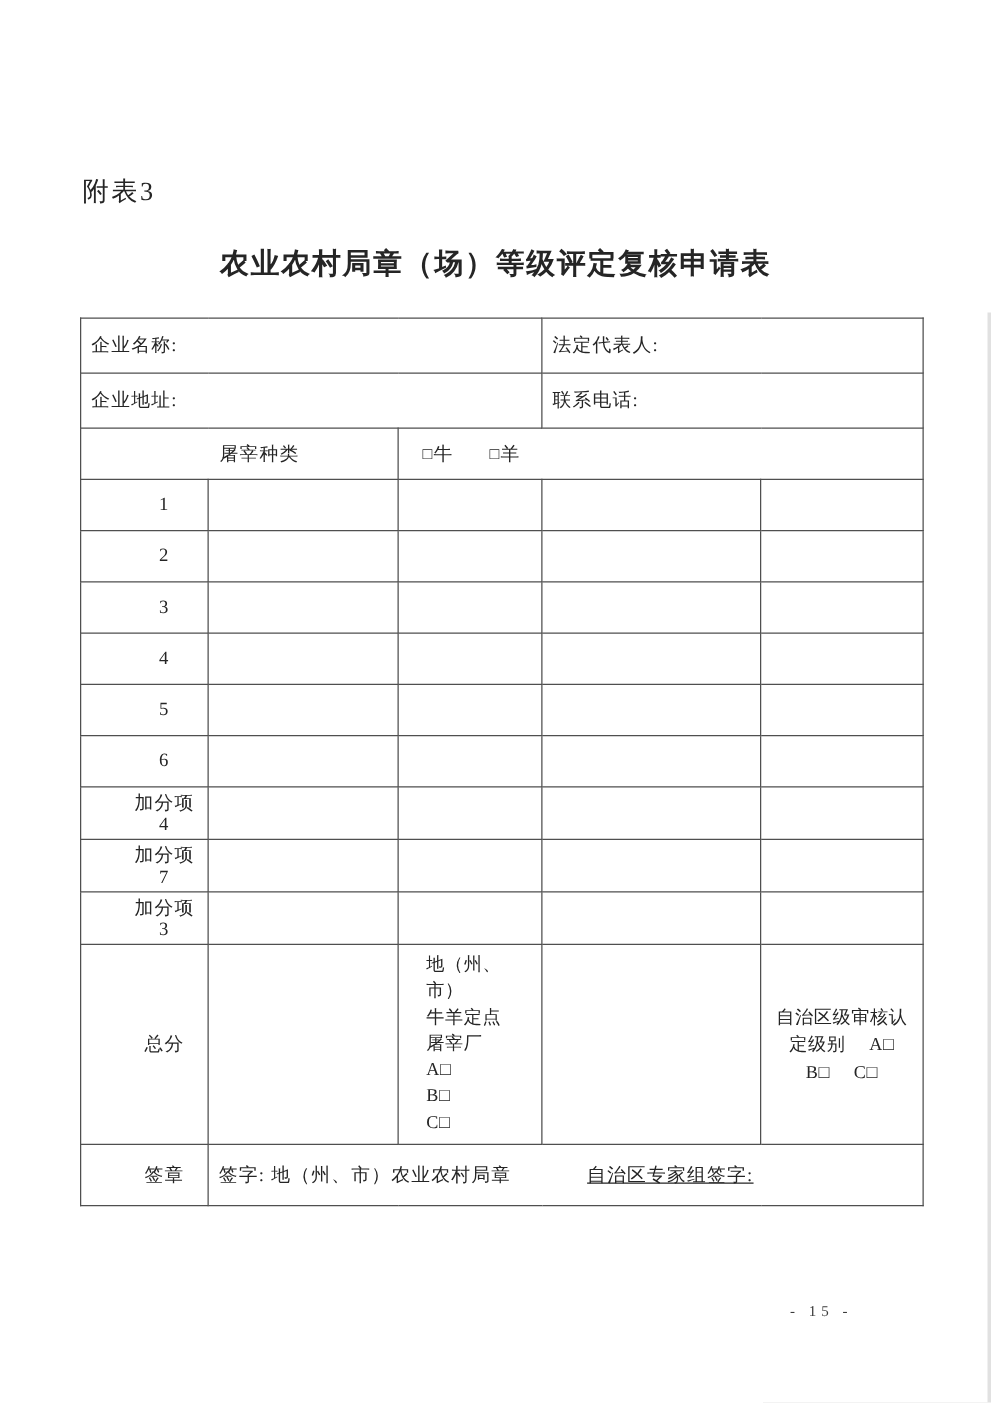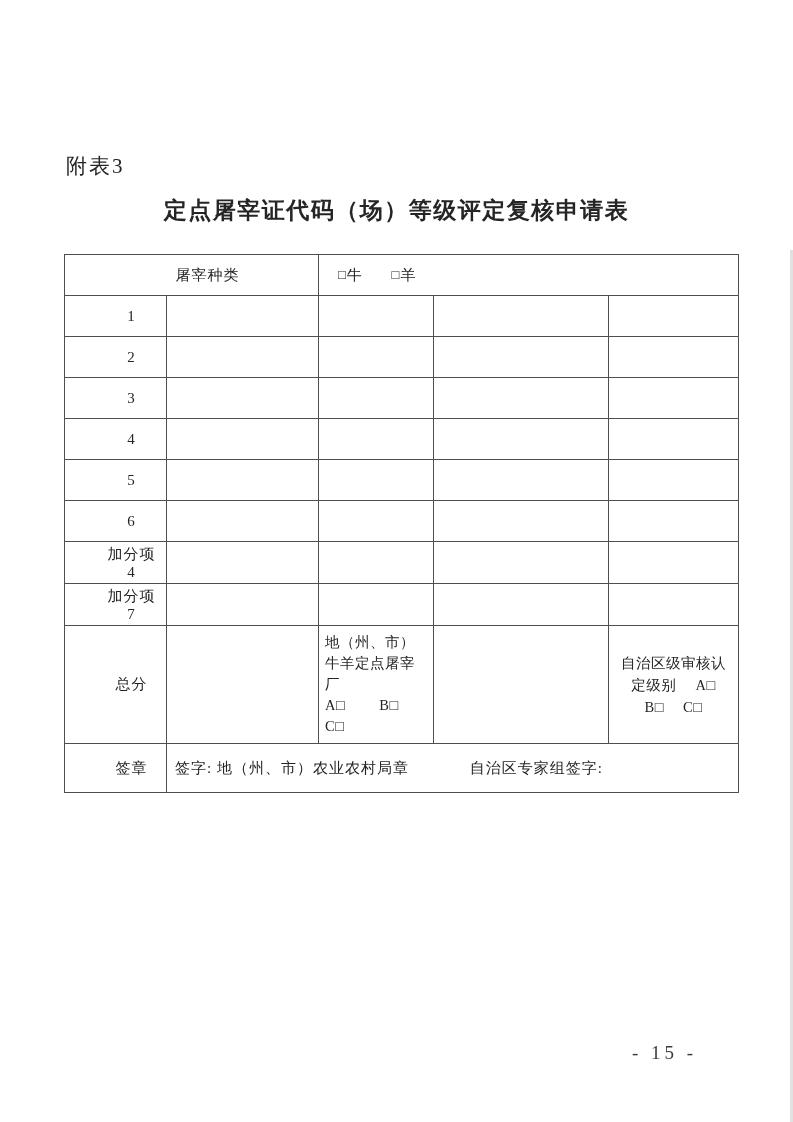--- a/index.html
+++ b/index.html
@@ -24,21 +24,20 @@
     width: 3px;
     background: #c9c9c9;
     opacity: .55;
   }
   .appendix {
     position: absolute;
     left: 66px;
     top: 139px;
     font-size: 21px;
     letter-spacing: 2px;
-    margin-top: 13px;
   }
   .title {
     position: absolute;
     left: 0;
     top: 195px;
     width: 100%;
     margin: 0;
     text-align: center;
     font-size: 23px;
     font-weight: 700;
@@ -69,63 +68,71 @@
   tr.total-row { height: 97px; }
   tr.sign-row { height: 49px; }
   td.center { text-align: center; padding-left: 40px; }
   td.species-options { padding-left: 19px; }
   .species-option { display: inline-block; margin-right: 24px; }
   .cbx { display: inline-block; font-size: 13px; transform: translateY(-1px); }
   td.grade-local {
     text-align: left;
     font-size: 14.5px;
     line-height: 21px;
-    padding: 6px 6px;
+    padding: 6px 22px;
     letter-spacing: .5px;
     vertical-align: middle;
   }
   td.grade-region {
     text-align: center;
     font-size: 14.5px;
     line-height: 22px;
     padding: 22px 3px;
     letter-spacing: .5px;
     vertical-align: middle;
   }
   td.sign-cell { padding-left: 8px; }
-  .sign-right { margin-left: 56px; }
+  .sign-right { margin-left: 56px; text-decoration: underline; }
   .pageno {
     position: absolute;
     left: 632px;
     top: 1042px;
-    font-size: 19px;
+    font-size: 12px;
     letter-spacing: 4px;
     color: #3b3b3b;
   }
 </style>
 </head>
 <body>
 
 <div class="page">
   <div class="scan-edge"></div>
 
   <div class="appendix">附表3</div>
 
-  <h1 class="title">定点屠宰证代码（场）等级评定复核申请表</h1>
+  <h1 class="title">农业农村局章（场）等级评定复核申请表</h1>
 
   <table class="form-table">
     <colgroup>
       <col style="width:102px">
       <col style="width:152px">
       <col style="width:115px">
       <col style="width:175px">
       <col style="width:130px">
     </colgroup>
 
     <tbody>
+        <tr class="info-row">
+      <td colspan="3">企业名称:</td>
+      <td colspan="2">法定代表人:</td>
+    </tr>
+    <tr class="info-row">
+      <td colspan="3">企业地址:</td>
+      <td colspan="2">联系电话:</td>
+    </tr>
 
     <tr class="species-row">
       <td colspan="2" class="center">屠宰种类</td>
       <td colspan="3" class="species-options">
         <span class="species-option"><span class="cbx">□</span><span>牛</span></span>
         <span class="species-option"><span class="cbx">□</span><span>羊</span></span>
       </td>
     </tr>
 
 
@@ -179,20 +186,27 @@
           <td></td>
           <td></td>
     </tr>
     <tr class="bonus-row">
       <td class="center">加分项 7</td>
       <td></td>
           <td></td>
           <td></td>
           <td></td>
     </tr>
+    <tr class="bonus-row">
+      <td class="center">加分项 3</td>
+      <td></td>
+          <td></td>
+          <td></td>
+          <td></td>
+    </tr>
 
     <tr class="total-row">
       <td class="center">总分</td>
       <td></td>
       <td class="grade-local">
         <div>地（州、市）</div>
         <div>牛羊定点屠宰厂</div>
         <div>A□　　 B□</div>
         <div>C□</div>
       </td>

